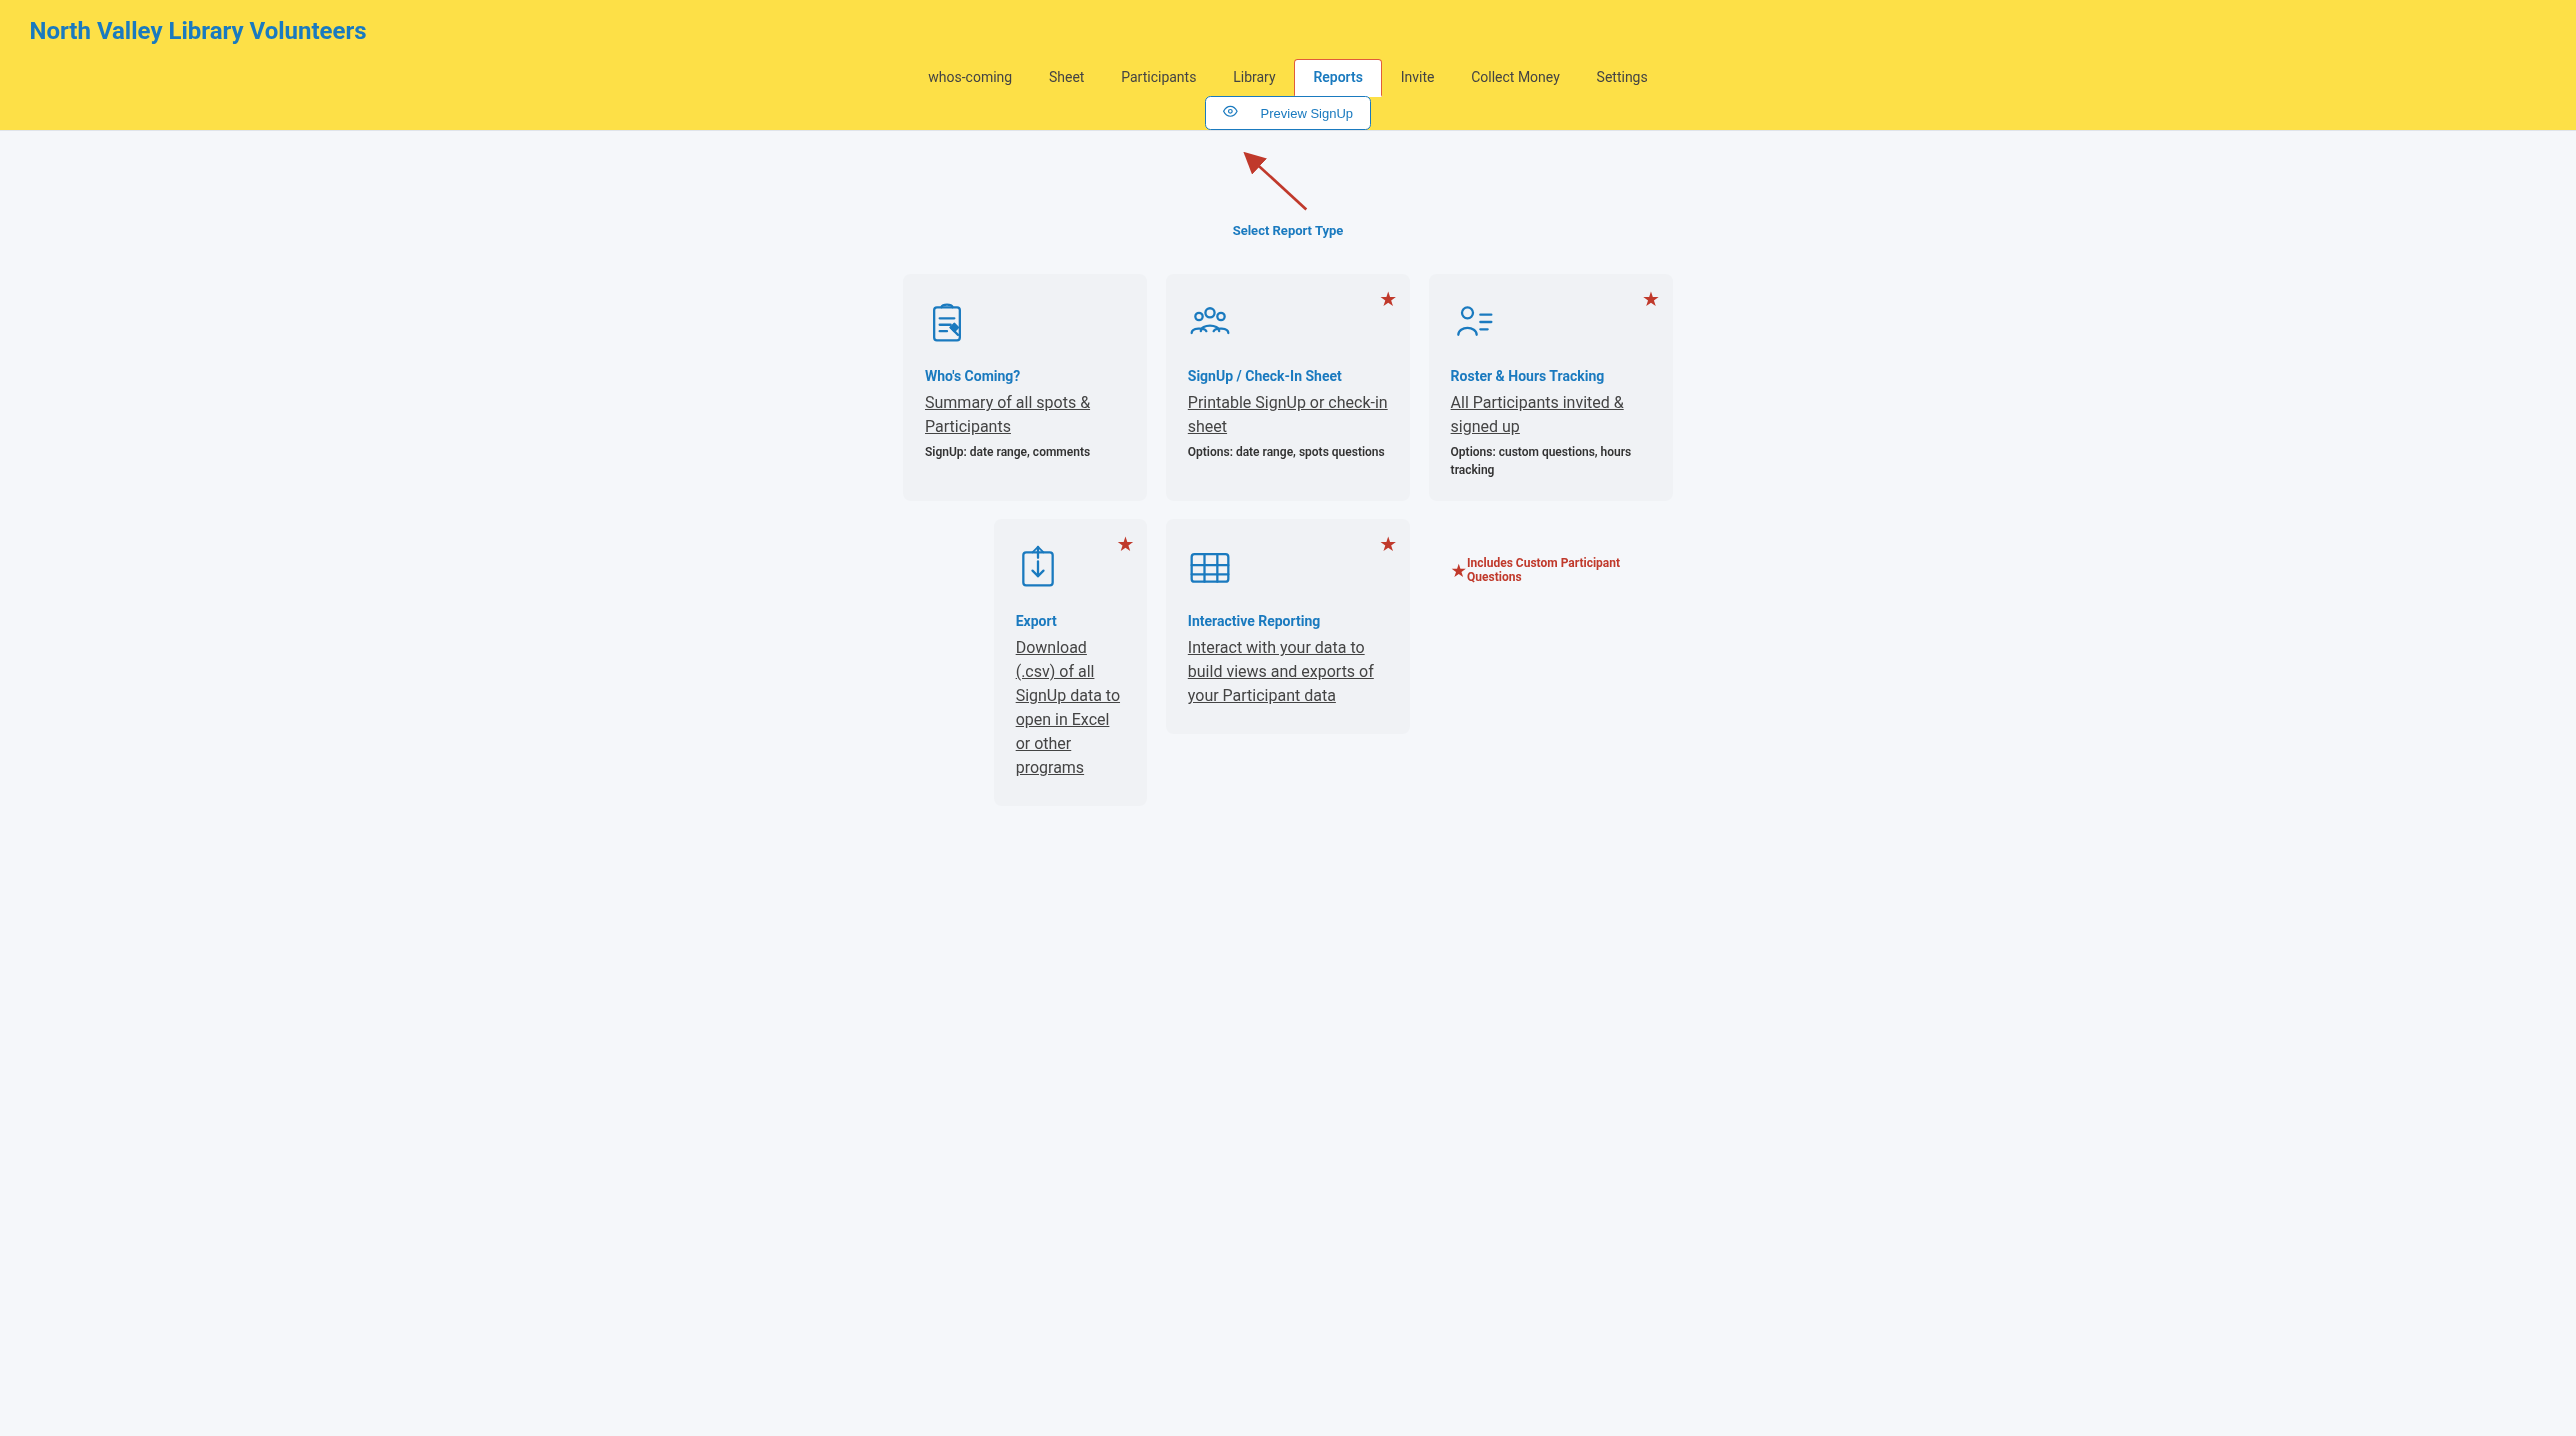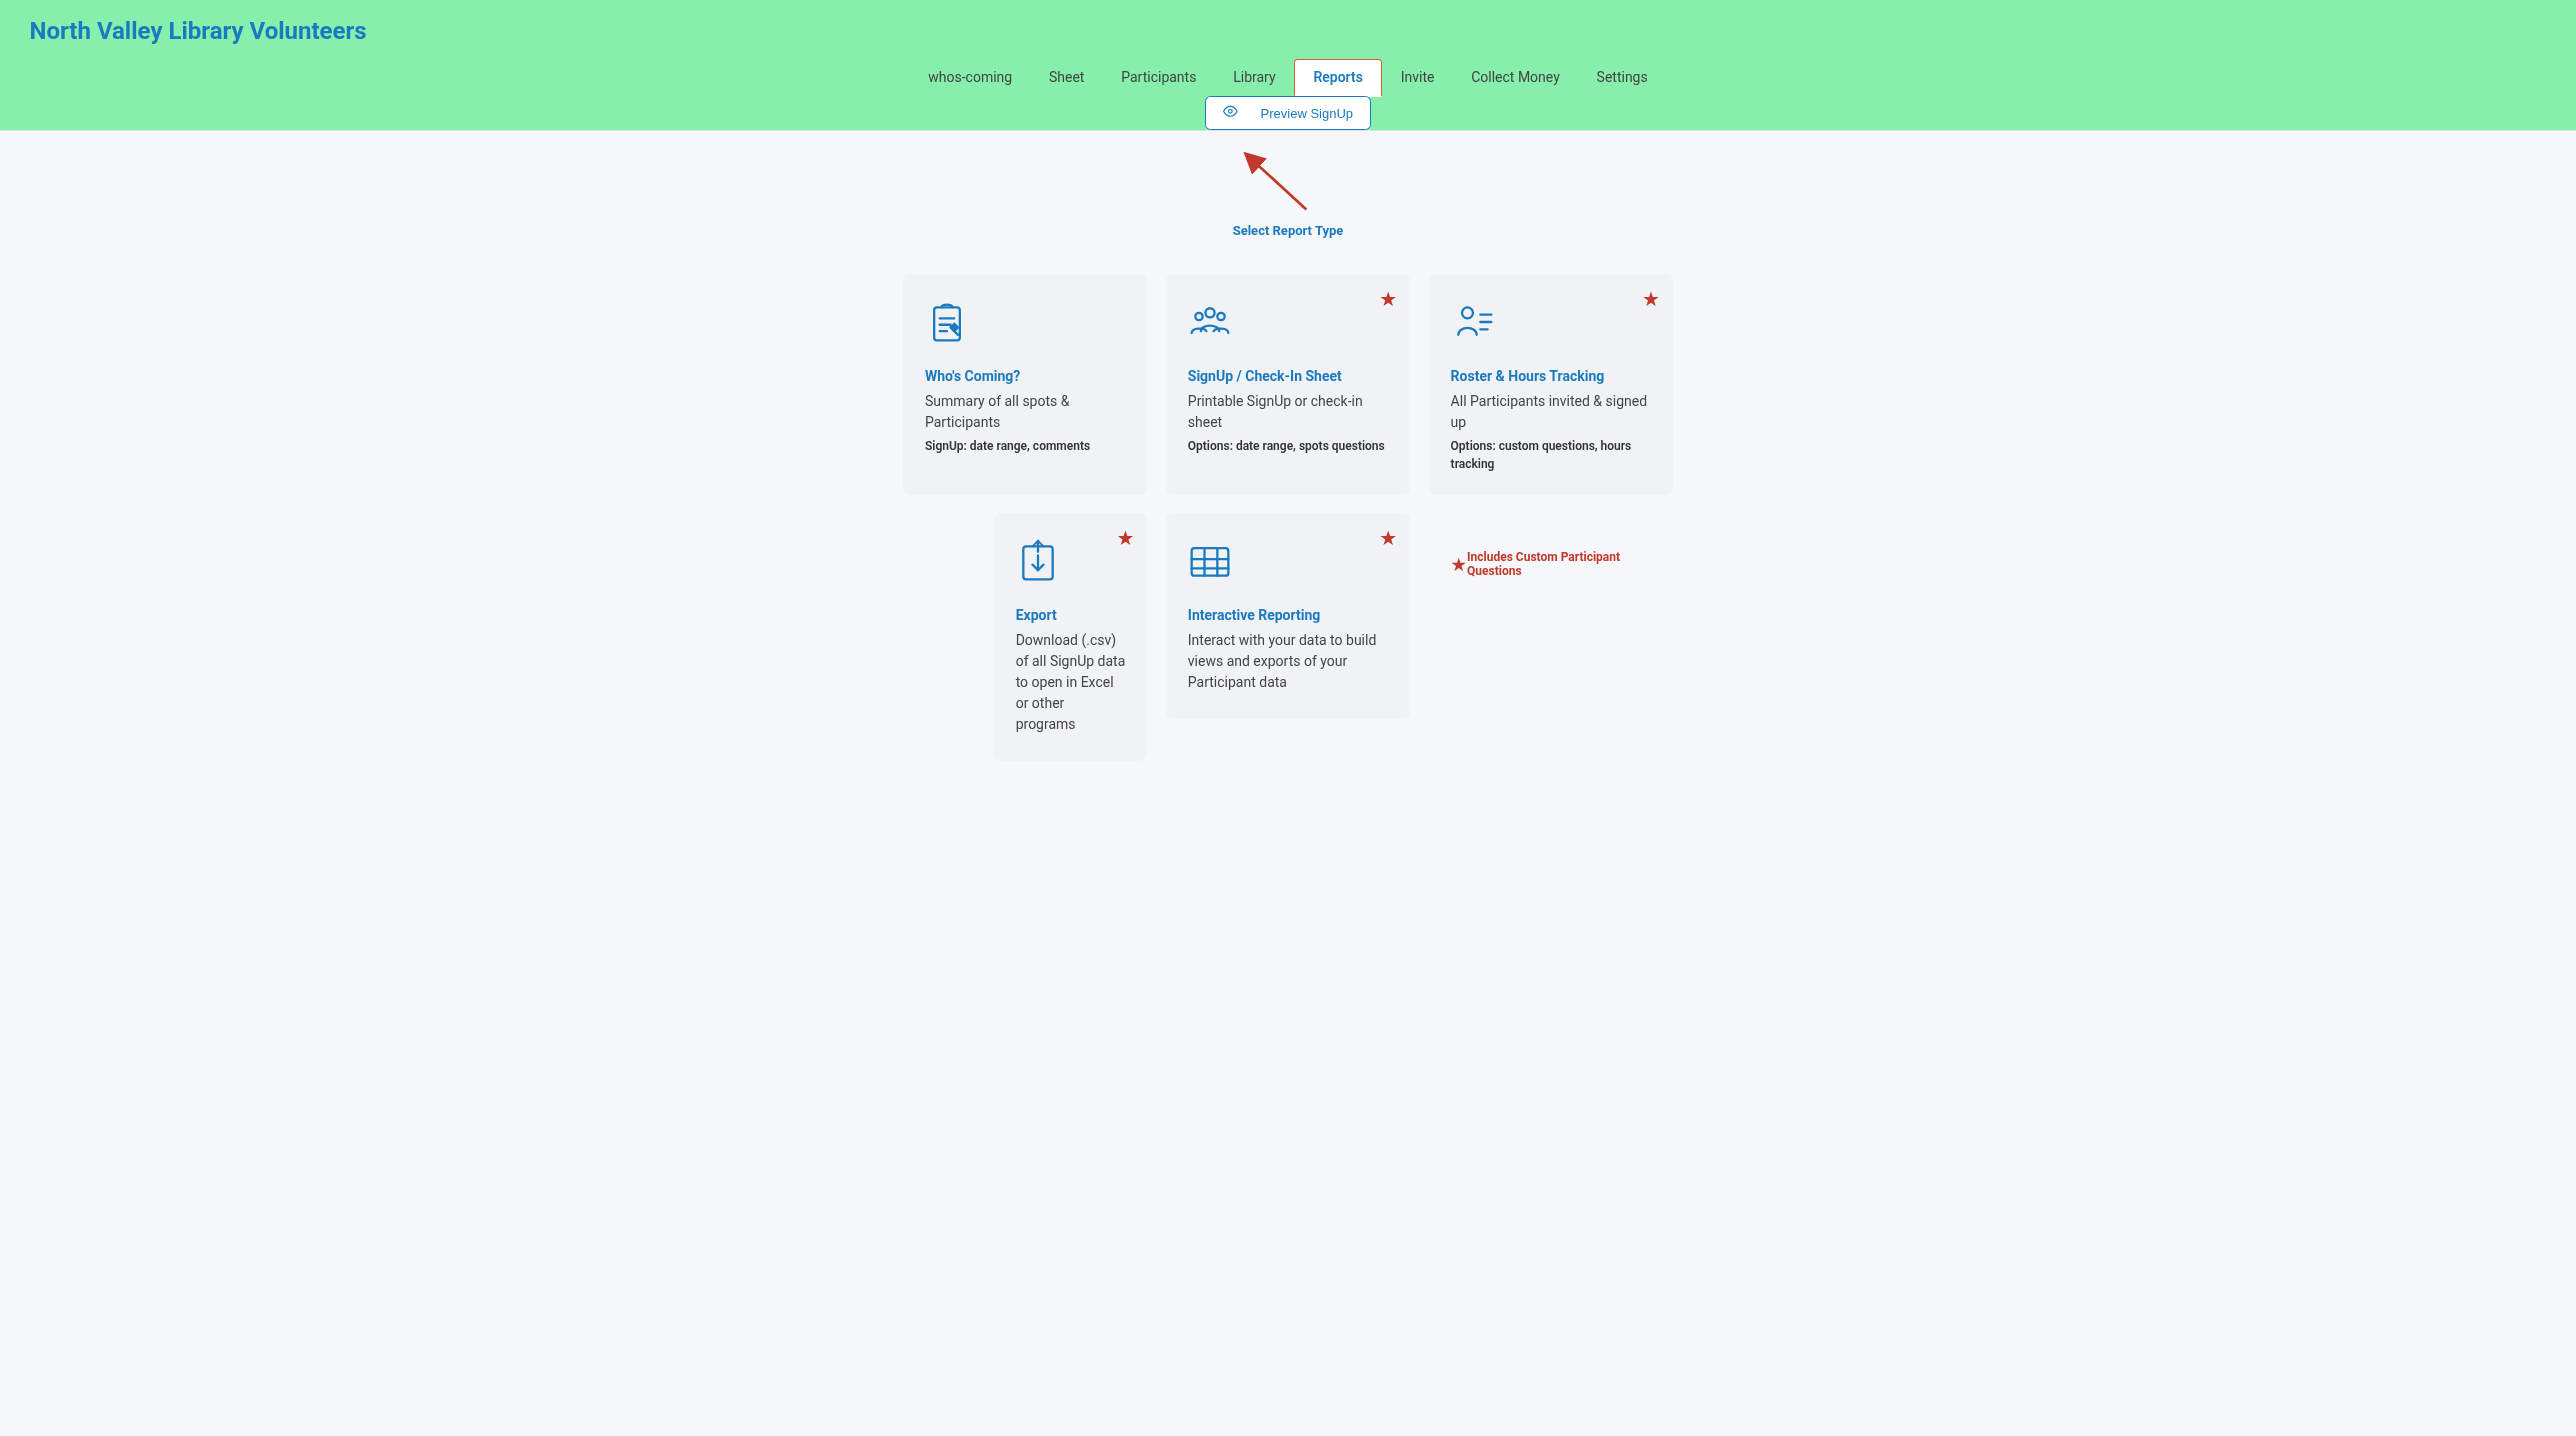--- a/index.html
+++ b/index.html
@@ -3,21 +3,21 @@
   <meta charset="utf-8">
   <style>
     * { box-sizing: border-box; margin: 0; padding: 0; }
     body {
       font-family: -apple-system, BlinkMacSystemFont, 'Segoe UI', Roboto, sans-serif;
       background: #f5f7fa;
       color: #333;
       min-height: 100vh;
     }
     .top-header {
-      background: #86efac;
+      background: #fde047;
       padding: 16.6px 29.5px 0 29.5px;
       border-bottom: 0.9px solid #e0e4ea;
     }
     .app-title {
       color: #1a7abf;
       font-size: 24px;
       font-weight: 700;
       margin-bottom: 14.7px;
     }
     .nav-row {
@@ -117,23 +117,24 @@
       display: block;
     }
     .card-title {
       color: #1a7abf;
       font-size: 14px;
       font-weight: 700;
       margin-bottom: 7.4px;
     }
     .card-desc {
       color: #444;
-      font-size: 14px;
+      font-size: 16px;
       line-height: 1.5;
       margin-bottom: 3.7px;
+      text-decoration: underline;
     }
     .card-options {
       color: #333;
       font-size: 12px;
       font-weight: 600;
       line-height: 1.5;
     }
     .legend-star {
       color: #c0392b;
       font-size: 18.4px;

